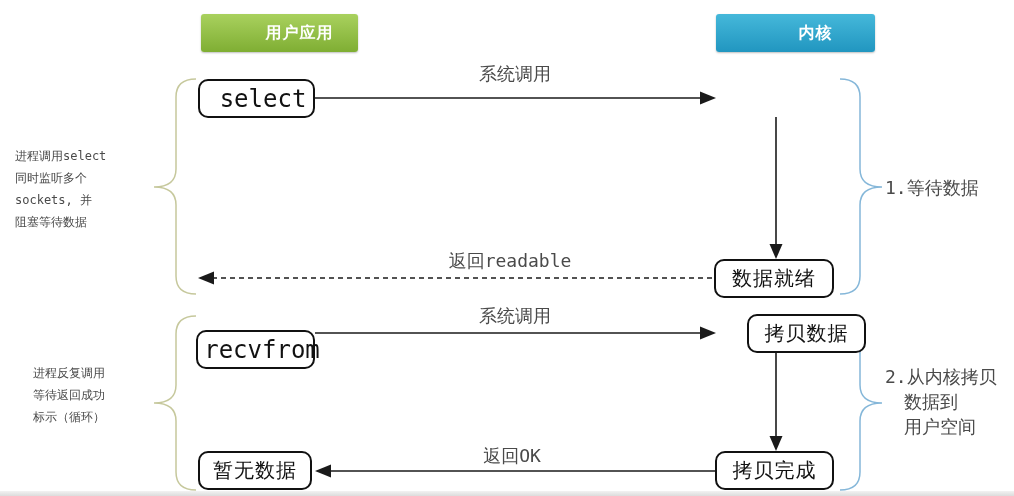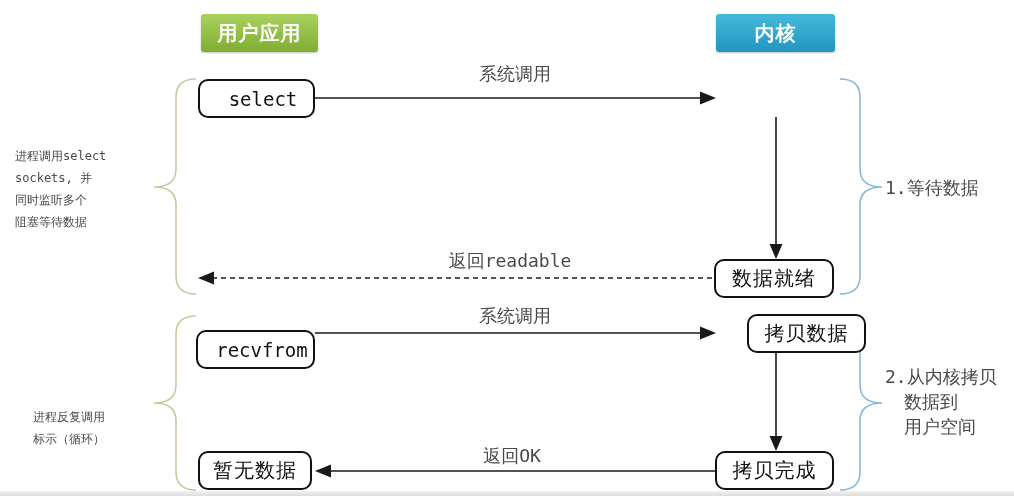--- a/index.html
+++ b/index.html
@@ -15,25 +15,26 @@
     position: absolute;
     left: 0; top: 0;
     width: 1014px; height: 496px;
   }
   .hdr {
     position: absolute;
     display: flex;
     align-items: center;
     justify-content: center;
     color: #ffffff;
-    font-size: 20px;
+    font-size: 16px;
     font-weight: bold;
     border-radius: 3px;
     box-shadow: 0 1px 2px rgba(0,0,0,0.25);
     letter-spacing: 1px;
+    padding-left: 40px;
   }
   .hdr.green {
     background: linear-gradient(var(--user_header_top, #a9d15e), var(--user_header_bottom, #7fae33));
   }
   .hdr.blue {
     background: linear-gradient(var(--kernel_header_top, #45b8da), var(--kernel_header_bottom, #2196c0));
   }
   .node {
     position: absolute;
     box-sizing: border-box;
@@ -42,21 +43,21 @@
     border-radius: 10px;
     display: flex;
     align-items: center;
     justify-content: center;
     font-size: 20px;
     color: #111;
     letter-spacing: 1px;
   }
   .node.mono {
     font-family: "DejaVu Sans Mono", "Liberation Mono", monospace;
-    font-size: 19px;
+    font-size: 24px;
     letter-spacing: 0;
     padding-left: 13px;
   }
   .arrow-label {
     position: absolute;
     transform: translateX(-50%);
     color: var(--label_text, #4a4a4a);
     font-size: 18px;
     white-space: nowrap;
   }
@@ -124,26 +125,27 @@
   <div class="node" style="left:715px; top:314px; width:119px; height:39px;margin-left:32px;">拷贝数据</div>
   <div class="node" style="left:715px; top:451px; width:119px; height:39px;">拷贝完成</div>
 
   <div class="arrow-label" style="left:515px; top:62px;">系统调用</div>
   <div class="arrow-label mixed" style="left:510px; top:249px;">返回readable</div>
   <div class="arrow-label" style="left:515px; top:304px;">系统调用</div>
   <div class="arrow-label mixed" style="left:512px; top:444px;">返回OK</div>
 
   <div class="annot" style="left:15px; top:145px;">
     <div class="ln">进程调用select</div>
+    <div class="ln">同时监听多个</div>
     <div class="ln">sockets, 并</div>
-    <div class="ln">同时监听多个</div>
     <div class="ln">阻塞等待数据</div>
   </div>
-  <div class="annot" style="left:33px; top:362px;margin-top:44px;">
+  <div class="annot" style="left:33px; top:362px;">
     <div class="ln">进程反复调用</div>
+    <div class="ln">等待返回成功</div>
     <div class="ln">标示（循环）</div>
   </div>
 
   <div class="annot right-wait" style="left:885px; top:177px;">1.等待数据</div>
   <div class="annot right-copy" style="left:885px; top:364px;">
     <div class="ln">2.从内核拷贝</div>
     <div class="ln">数据到</div>
     <div class="ln">用户空间</div>
   </div>
 

